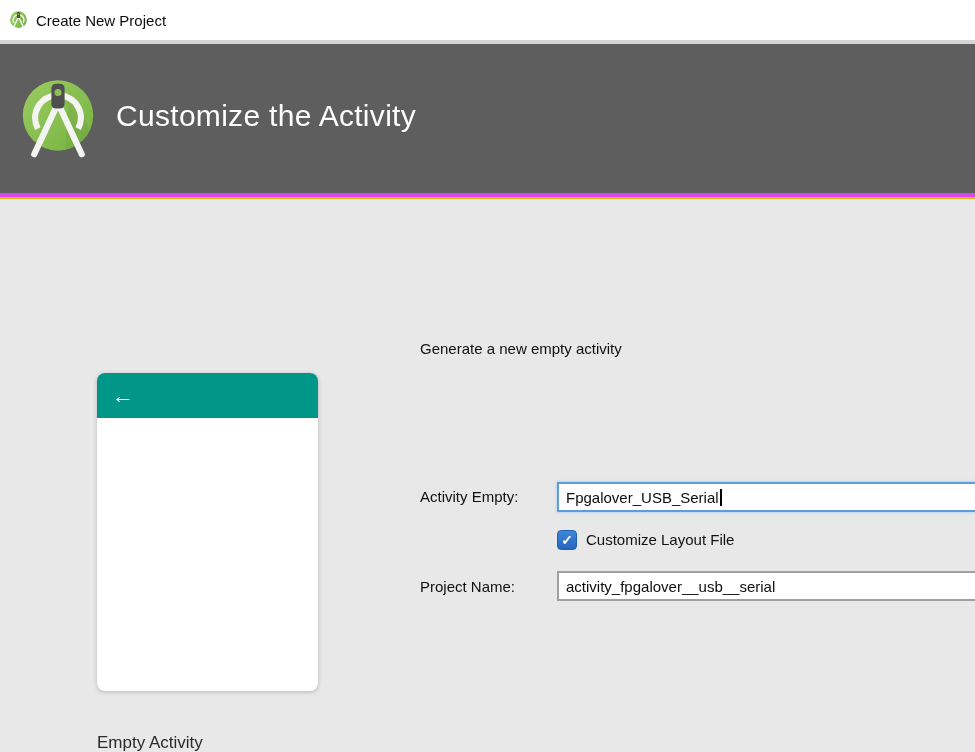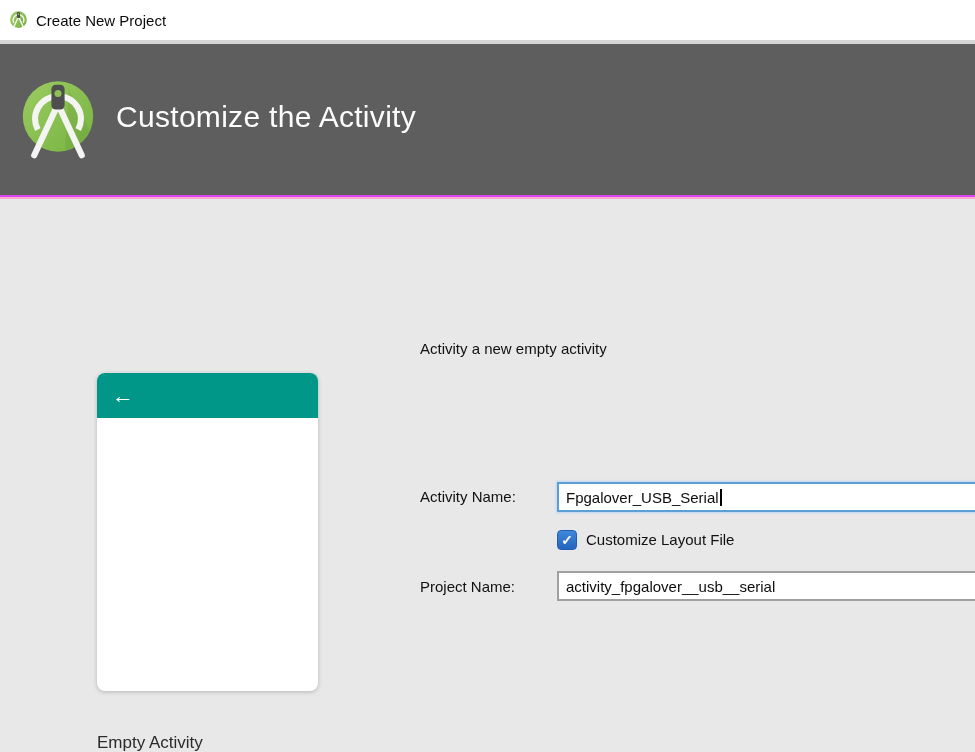--- a/index.html
+++ b/index.html
@@ -6,21 +6,21 @@
   body {
     font-family: "Liberation Sans", sans-serif;
     width: 975px; height: 752px;
     overflow: hidden;
     background: #e8e8e8;
   }
   .window {
     position: relative;
     width: 975px; height: 752px;
     overflow: hidden;
-    background: #f9a8d4;
+    background: #eab308;
   }
 
   
   .titlebar {
     position: absolute; left: 0; top: 0;
     width: 100%; height: 40px;
     background: #ffffff;
     display: flex; align-items: center;
     padding-left: 8px; box-sizing: border-box;
   }
@@ -31,21 +31,21 @@
     position: absolute; left: 0; top: 40px;
     width: 100%; height: 4px;
     background: #d6d6d6;
   }
 
   
   .banner {
     position: absolute; left: 0; top: 44px;
     width: 100%; height: 153px;
     background: #5e5e5e;
-    border-bottom: 2px solid #d946ef;
+    border-bottom: 4px solid #d946ef;
     display: flex; align-items: center;
     padding-left: 14px; box-sizing: border-box;
   }
   .banner .big-logo { width: 88px; height: 92px; margin-right: 14px; flex: 0 0 auto; }
   .banner .banner-title {
     font-size: 30px; font-weight: 300;
     color: #fdfdfd; letter-spacing: 0.3px;
     margin-top: -6px;
   }
 
@@ -179,23 +179,23 @@
   <div class="content">
 
     <div class="preview-card">
       <div class="preview-card-header">
         <span class="back-arrow">←</span>
       </div>
       <div class="preview-card-body"></div>
     </div>
     <div class="preview-caption">Empty Activity</div>
 
-    <div class="form-description">Activity a new empty activity</div>
-
-    <label class="field-label lbl-activity">Activity Name:</label>
+    <div class="form-description">Generate a new empty activity</div>
+
+    <label class="field-label lbl-activity">Activity Empty:</label>
     <div class="text-input input-activity">
       <span>Fpgalover_USB_Serial</span>
       <span class="text-caret"></span>
     </div>
 
     <div class="checkbox">
       <span>✓</span>
     </div>
     <label class="checkbox-label">Customize Layout File</label>
 

